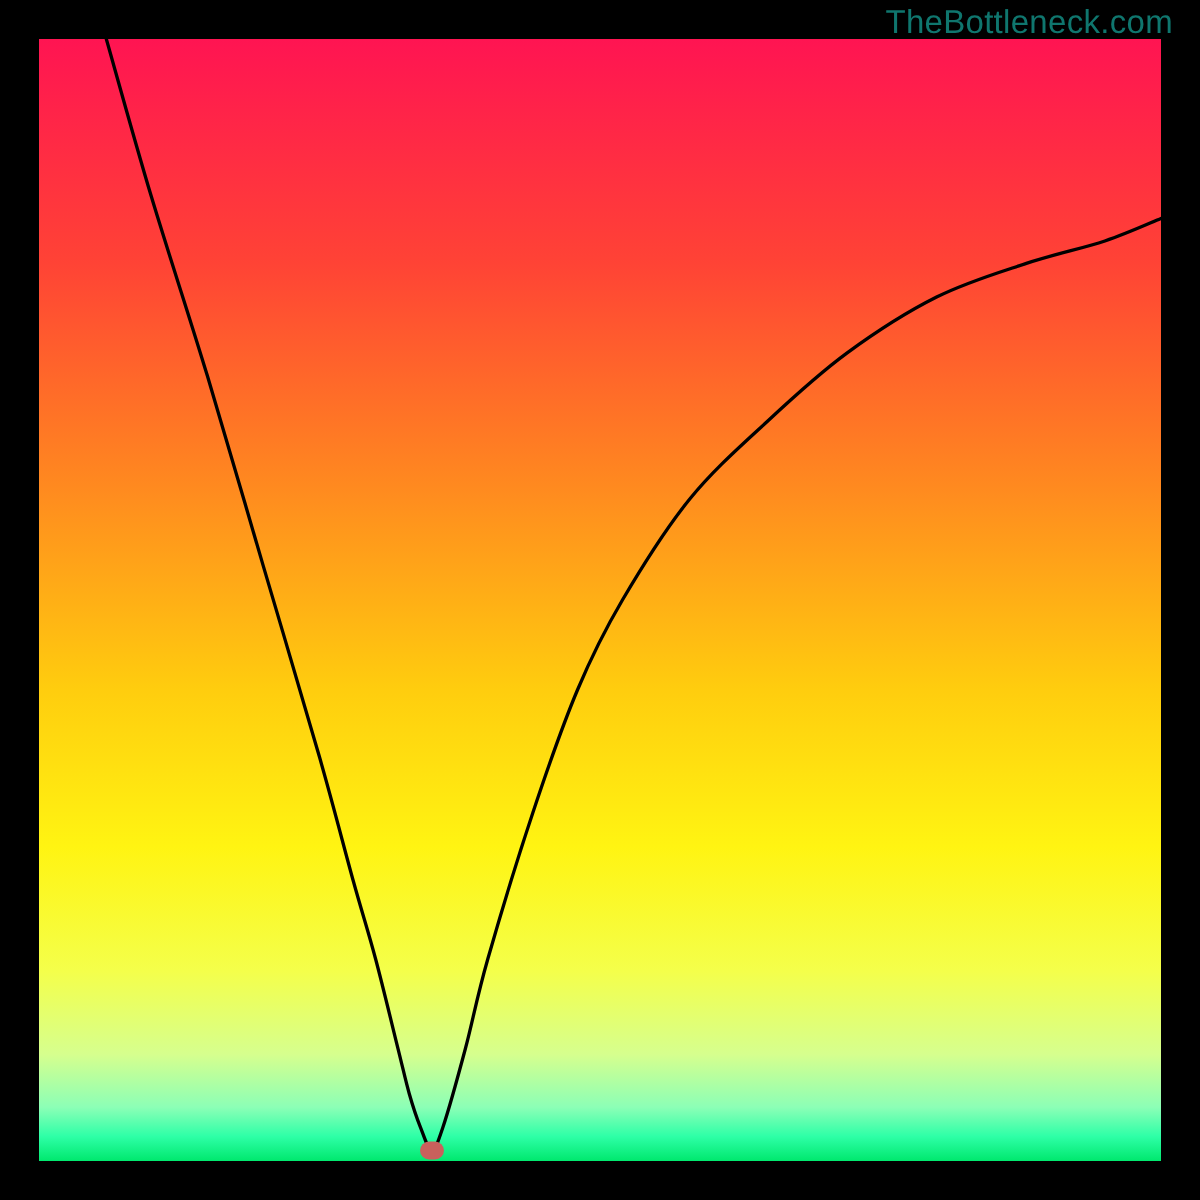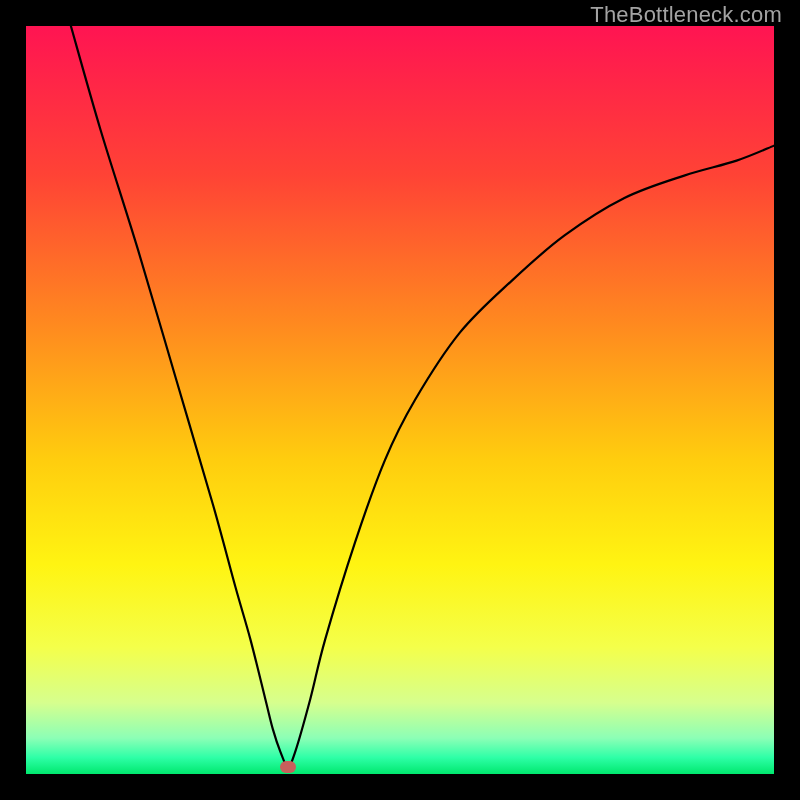--- a/index.html
+++ b/index.html
@@ -8,21 +8,21 @@
     height: 800px;
     background: #000;
     position: relative;
     overflow: hidden;
     font-family: Arial, Helvetica, sans-serif;
   }
   .watermark {
     position: absolute;
     top: 2px;
     right: 18px;
-    color: #a3a3a3;
+    color: #0f766e;
     font-size: 22px;
     font-weight: 400;
     letter-spacing: 0.2px;
     z-index: 5;
   }
   .plot-area {
     position: absolute;
     left: 26px;
     top: 26px;
     width: 748px;

